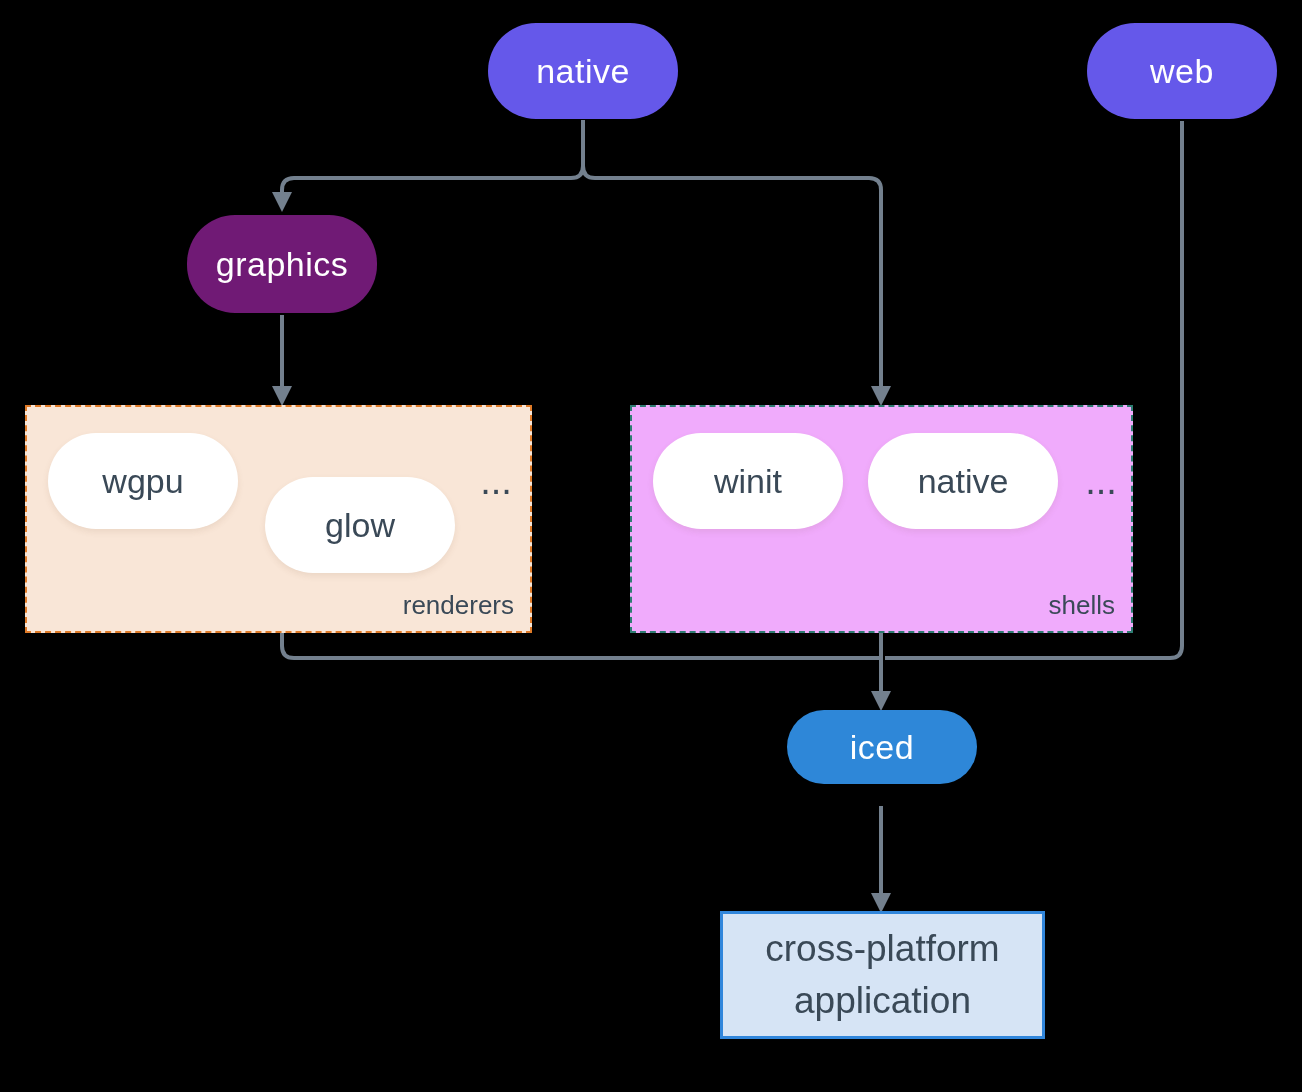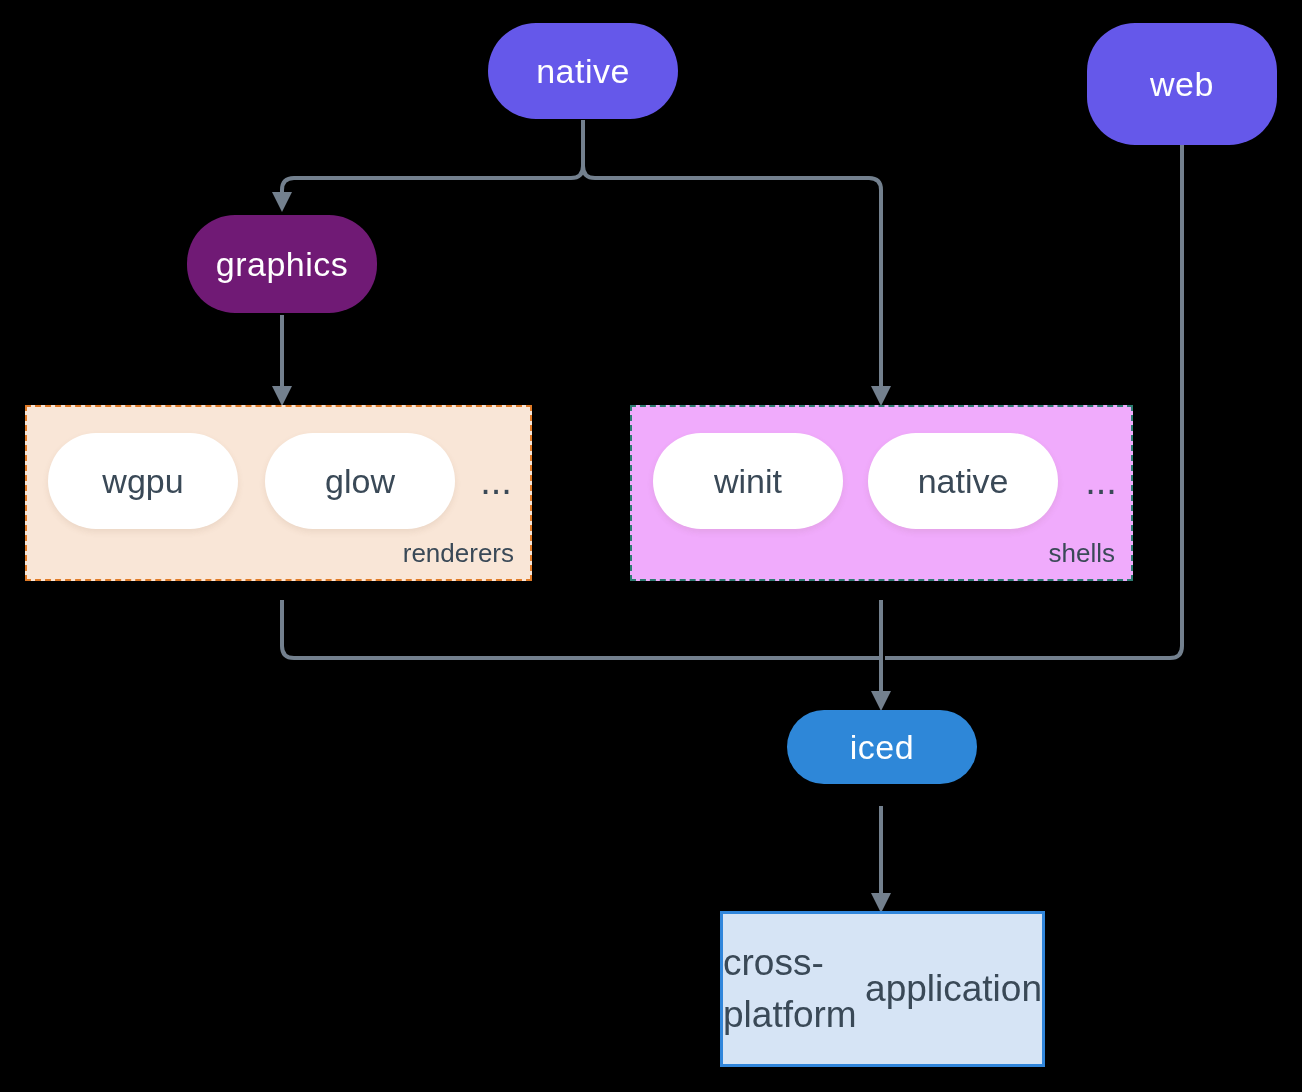--- a/index.html
+++ b/index.html
@@ -28,29 +28,29 @@
     align-items: center;
     justify-content: center;
     font-size: 34px;
     color: #ffffff;
     letter-spacing: 0.5px;
   }
   .node-native, .node-web { background: #6558ea; }
   .node-graphics { background: #701a75; }
   .node-iced { background: #2e87d8; }
   .node-native { left: 488px; top: 23px; width: 190px; height: 96px; }
-  .node-web    { left: 1087px; top: 23px; width: 190px; height: 122px; }
+  .node-web    { left: 1087px; top: 23px; width: 190px; height: 96px; }
   .node-graphics { left: 187px; top: 215px; width: 190px; height: 98px; }
   .node-iced   { left: 787px; top: 710px; width: 190px; height: 74px; }
 
   .group {
     position: absolute;
     z-index: 2;
     box-sizing: border-box;
-    height: 176px;
+    height: 228px;
     text-align: center;
   }
   .group-renderers {
     left: 25px; top: 405px; width: 507px;
     background: #f9e6d7;
     border: 2px dashed #e07b28;
   }
   .group-shells {
     left: 630px; top: 405px; width: 503px;
     background: #f0abfc;
@@ -64,21 +64,21 @@
     background: #ffffff;
     border-radius: 48px;
     display: flex;
     align-items: center;
     justify-content: center;
     font-size: 34px;
     color: #3a4957;
     box-shadow: 0 3px 6px rgba(120, 80, 50, 0.10);
   }
   .group-renderers .pill-0 { left: 21px; }
-  .group-renderers .pill-1 { left: 238px; }
+  .group-renderers .pill-1 { left: 238px; margin-top: 44px; }
   .group-shells .pill-0 { left: 21px; }
   .group-shells .pill-1 { left: 236px; }
   .ellipsis {
     position: absolute;
     top: 26px;
     left: 444px;
     height: 96px;
     width: 50px;
     display: flex;
     align-items: center;
@@ -90,26 +90,26 @@
     position: absolute;
     right: 16px;
     bottom: 10px;
     font-size: 26px;
     color: #3a4957;
   }
   .app-box {
     position: absolute;
     z-index: 2;
     left: 720px; top: 911px;
-    width: 325px; height: 156px;
+    width: 325px; height: 128px;
     box-sizing: border-box;
     background: #d6e4f5;
     border: 3px solid #3186db;
     display: flex;
-    flex-direction: row;
+    flex-direction: column;
     align-items: center;
     justify-content: center;
     font-size: 37px;
     line-height: 52px;
     color: #3a4957;
   }
 </style>
 </head>
 <body>
 

